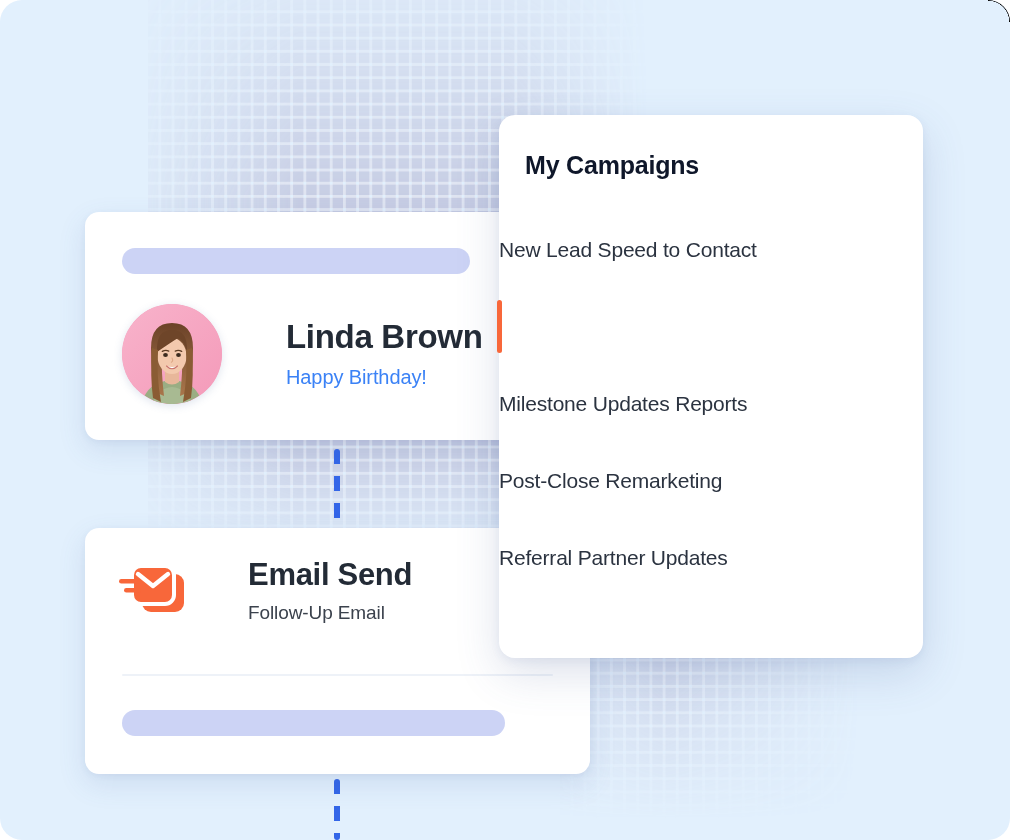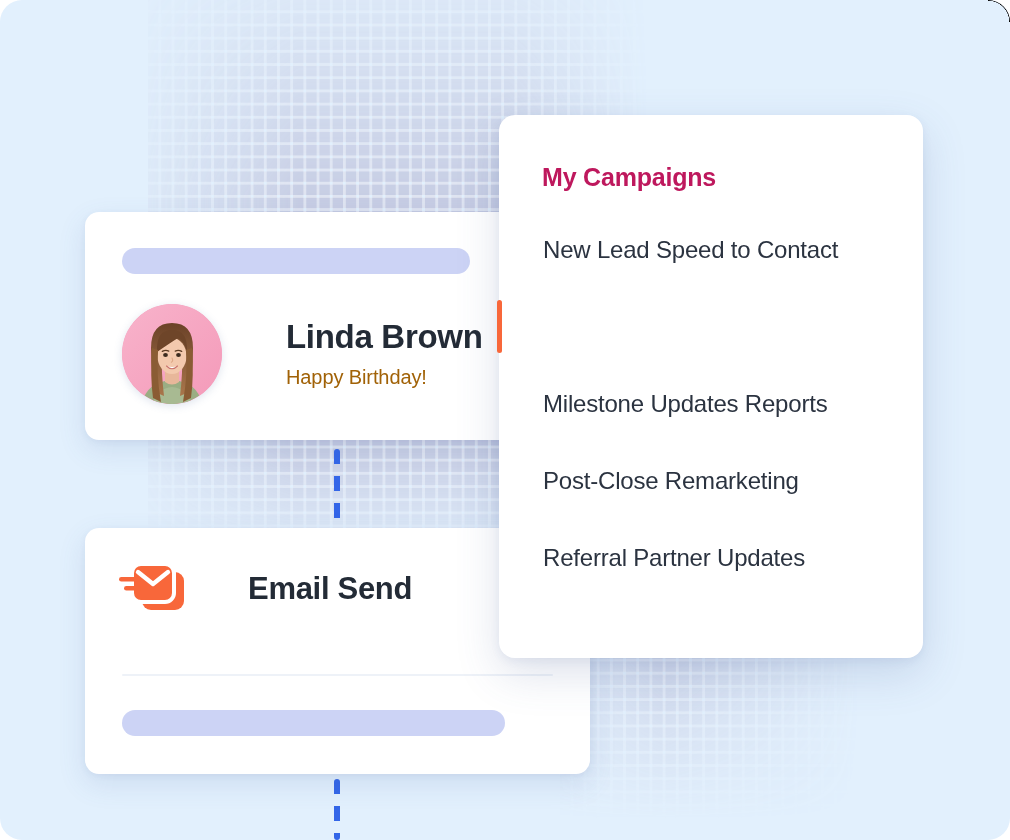--- a/index.html
+++ b/index.html
@@ -147,21 +147,21 @@
   .contact-text { margin-left: 24px; }
   .contact-name {
     font-size: 33px;
     font-weight: bold;
     color: #232b36;
     letter-spacing: -0.3px;
     line-height: 1.1;
   }
   .contact-sub {
     font-size: 20px;
-    color: #a16207;
+    color: #3b82f6;
     margin-top: 10px;
     letter-spacing: -0.1px;
   }
 
   .email-row {
     position: absolute;
     left: 33px; top: 30px;
     display: flex;
     align-items: center;
     gap: 36px;
@@ -195,40 +195,38 @@
     position: absolute;
     left: 499px; top: 115px;
     width: 424px; height: 543px;
     background: #ffffff;
     border-radius: 16px;
     box-shadow: 0 16px 44px rgba(70, 95, 150, 0.18), 0 3px 10px rgba(70,95,150,0.08);
     z-index: 20;
   }
   .popup-title {
     position: absolute;
-    left: 26px; top: 48px;
+    left: 26px; top: 36px;
     font-size: 25px;
     font-weight: bold;
-    color: #be185d;
+    color: #0f172a;
     letter-spacing: -0.2px;
-    margin-left: 17px;
   }
   .menu {
     position: absolute;
     left: 0; top: 96px;
     width: 100%;
   }
   .menu-item {
     position: relative;
     height: 77px;
     display: flex;
     align-items: center;
-    padding-left: 44px;
     box-sizing: border-box;
-    font-size: 24px;
+    font-size: 21px;
     color: #2b3340;
     letter-spacing: -0.2px;
     cursor: pointer;
   }
   .menu-item.active { color: #f8673a; }
   .menu-item .marker {
     position: absolute;
     left: -2px;
     top: 12px;
     width: 5px;
@@ -312,20 +310,21 @@
           <rect x="14" y="6" width="42" height="38" rx="9" fill="#f8673a" stroke="#ffffff" stroke-width="4"></rect>
 
           <path d="M20 14 L35 26 L50 14" stroke="#ffffff" stroke-width="4.4" fill="none" stroke-linecap="round" stroke-linejoin="round"></path>
 
           <rect x="1" y="19" width="22" height="4.6" rx="2.3" fill="#f8673a"></rect>
           <rect x="6" y="28" width="17" height="4.6" rx="2.3" fill="#f8673a"></rect>
         </svg>
       </div>
       <div class="email-text">
         <div class="email-title">Email Send</div>
+        <div class="email-sub">Follow-Up Email</div>
       </div>
     </div>
     <div class="card-divider"></div>
     <div class="placeholder-bar email-ph"></div>
   </div>
 
   <div class="popup">
     <div class="popup-title">My Campaigns</div>
     <div class="menu">
       <div class="menu-item">

